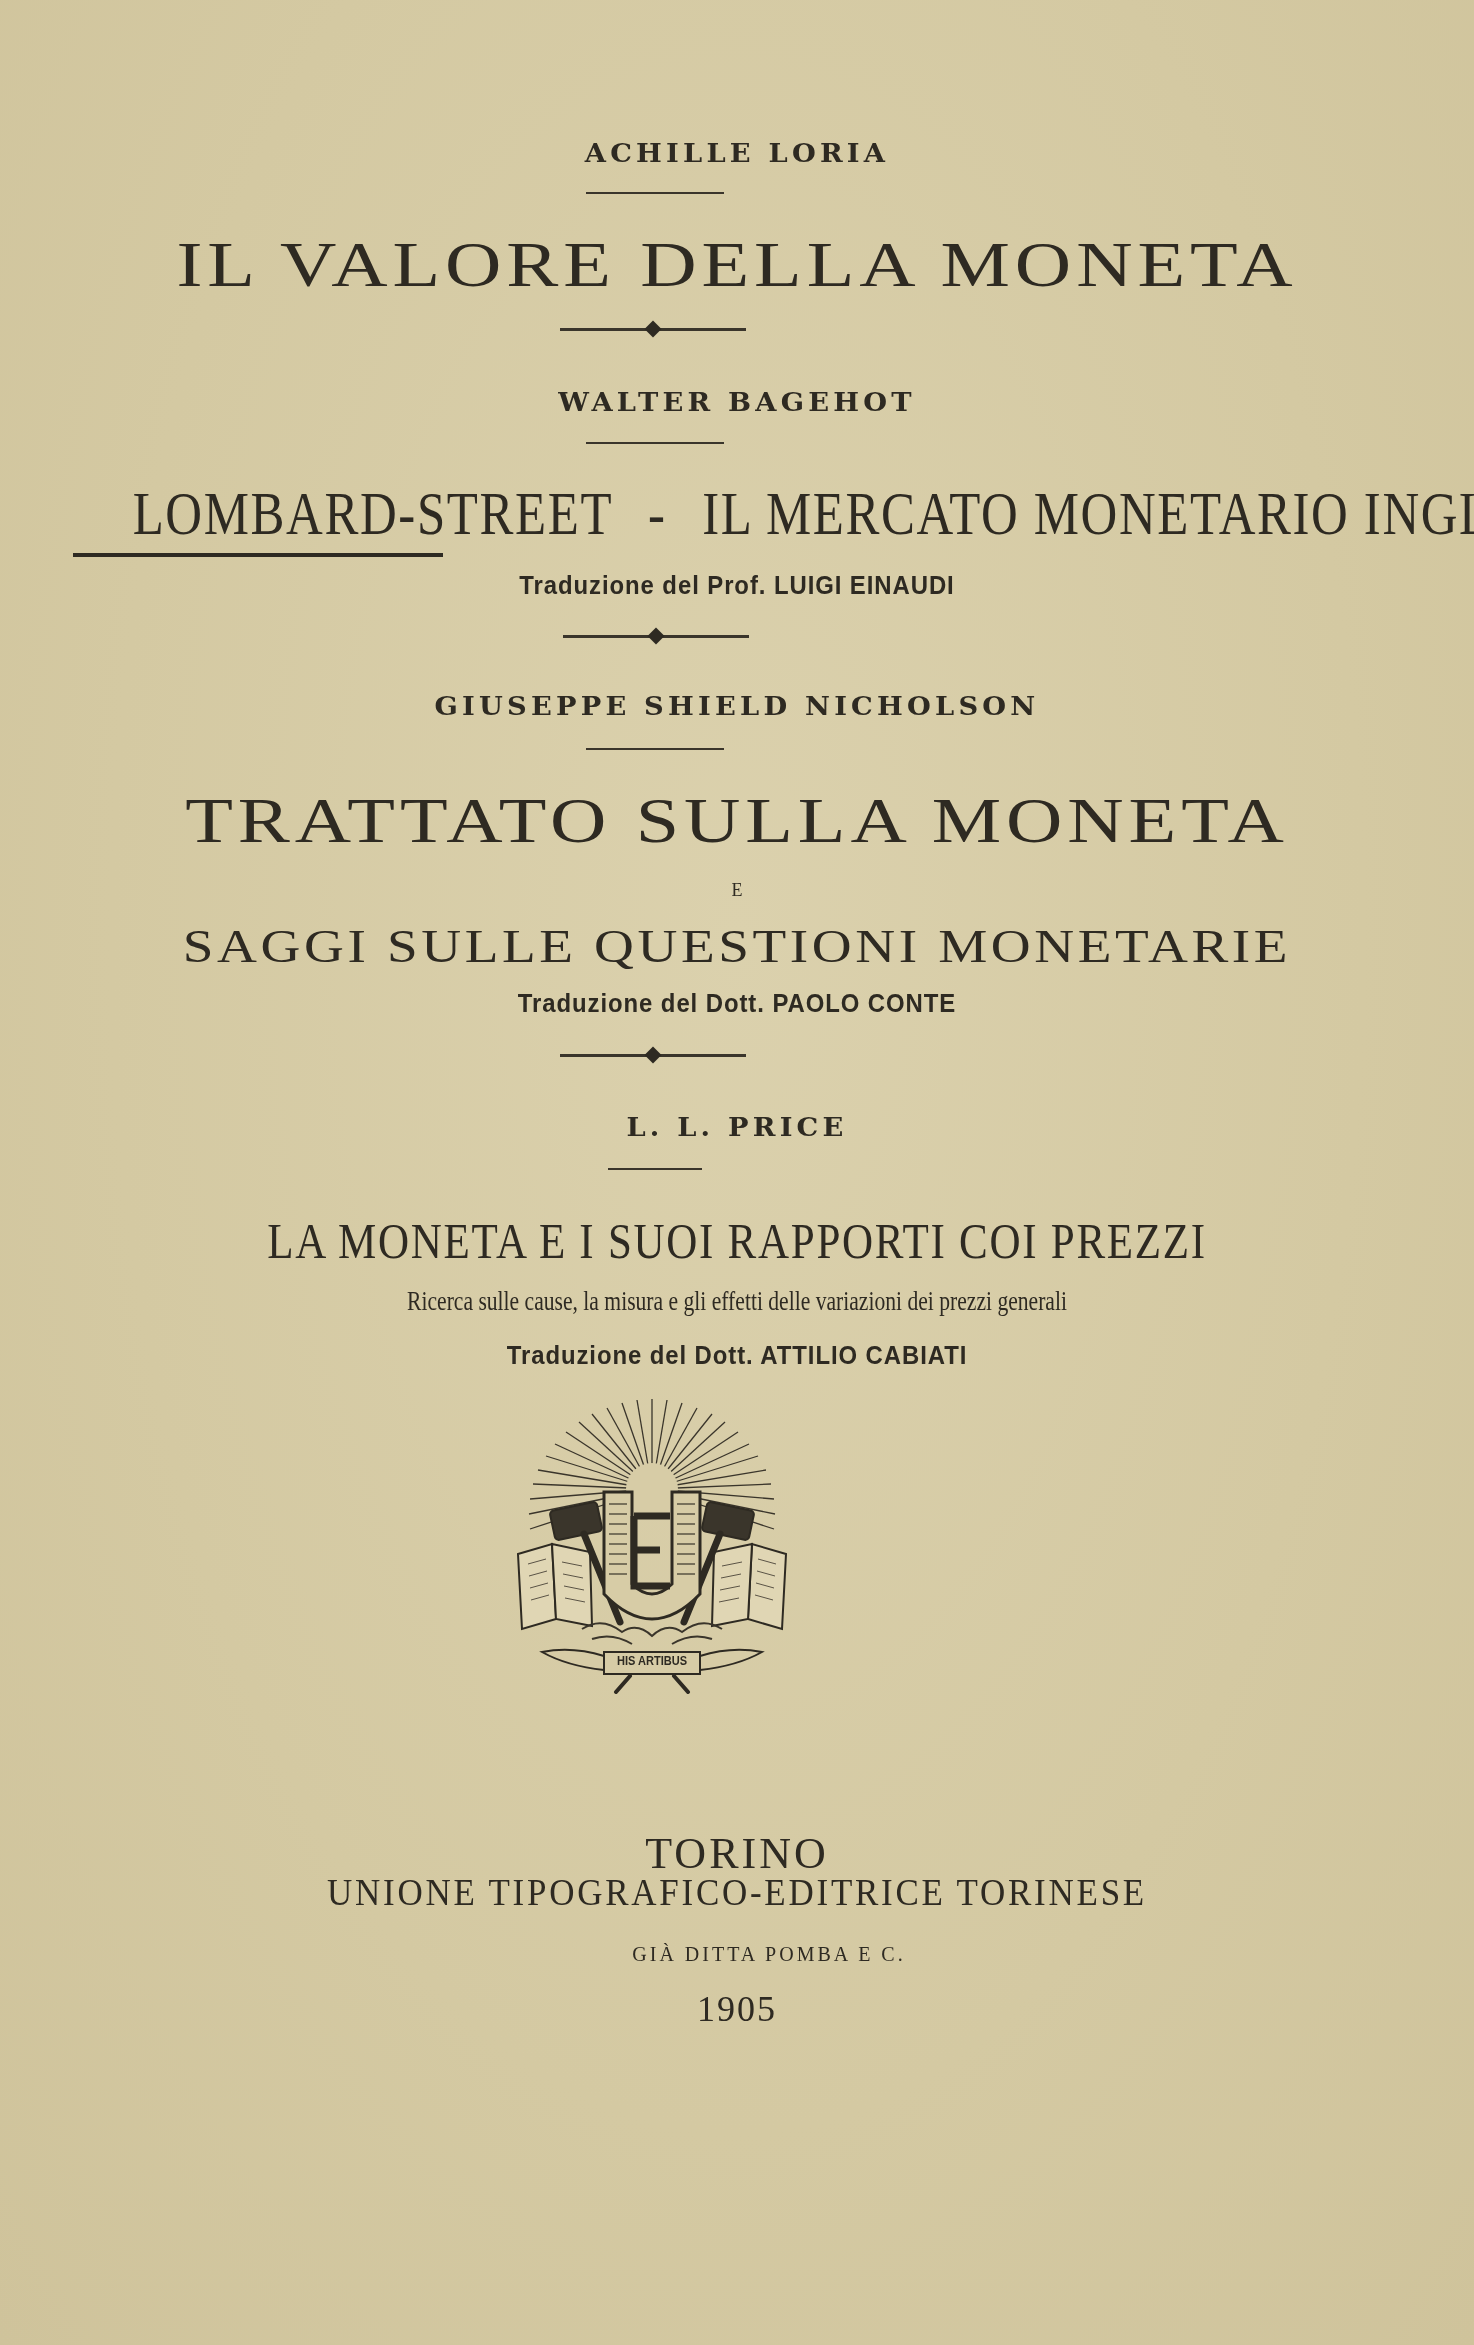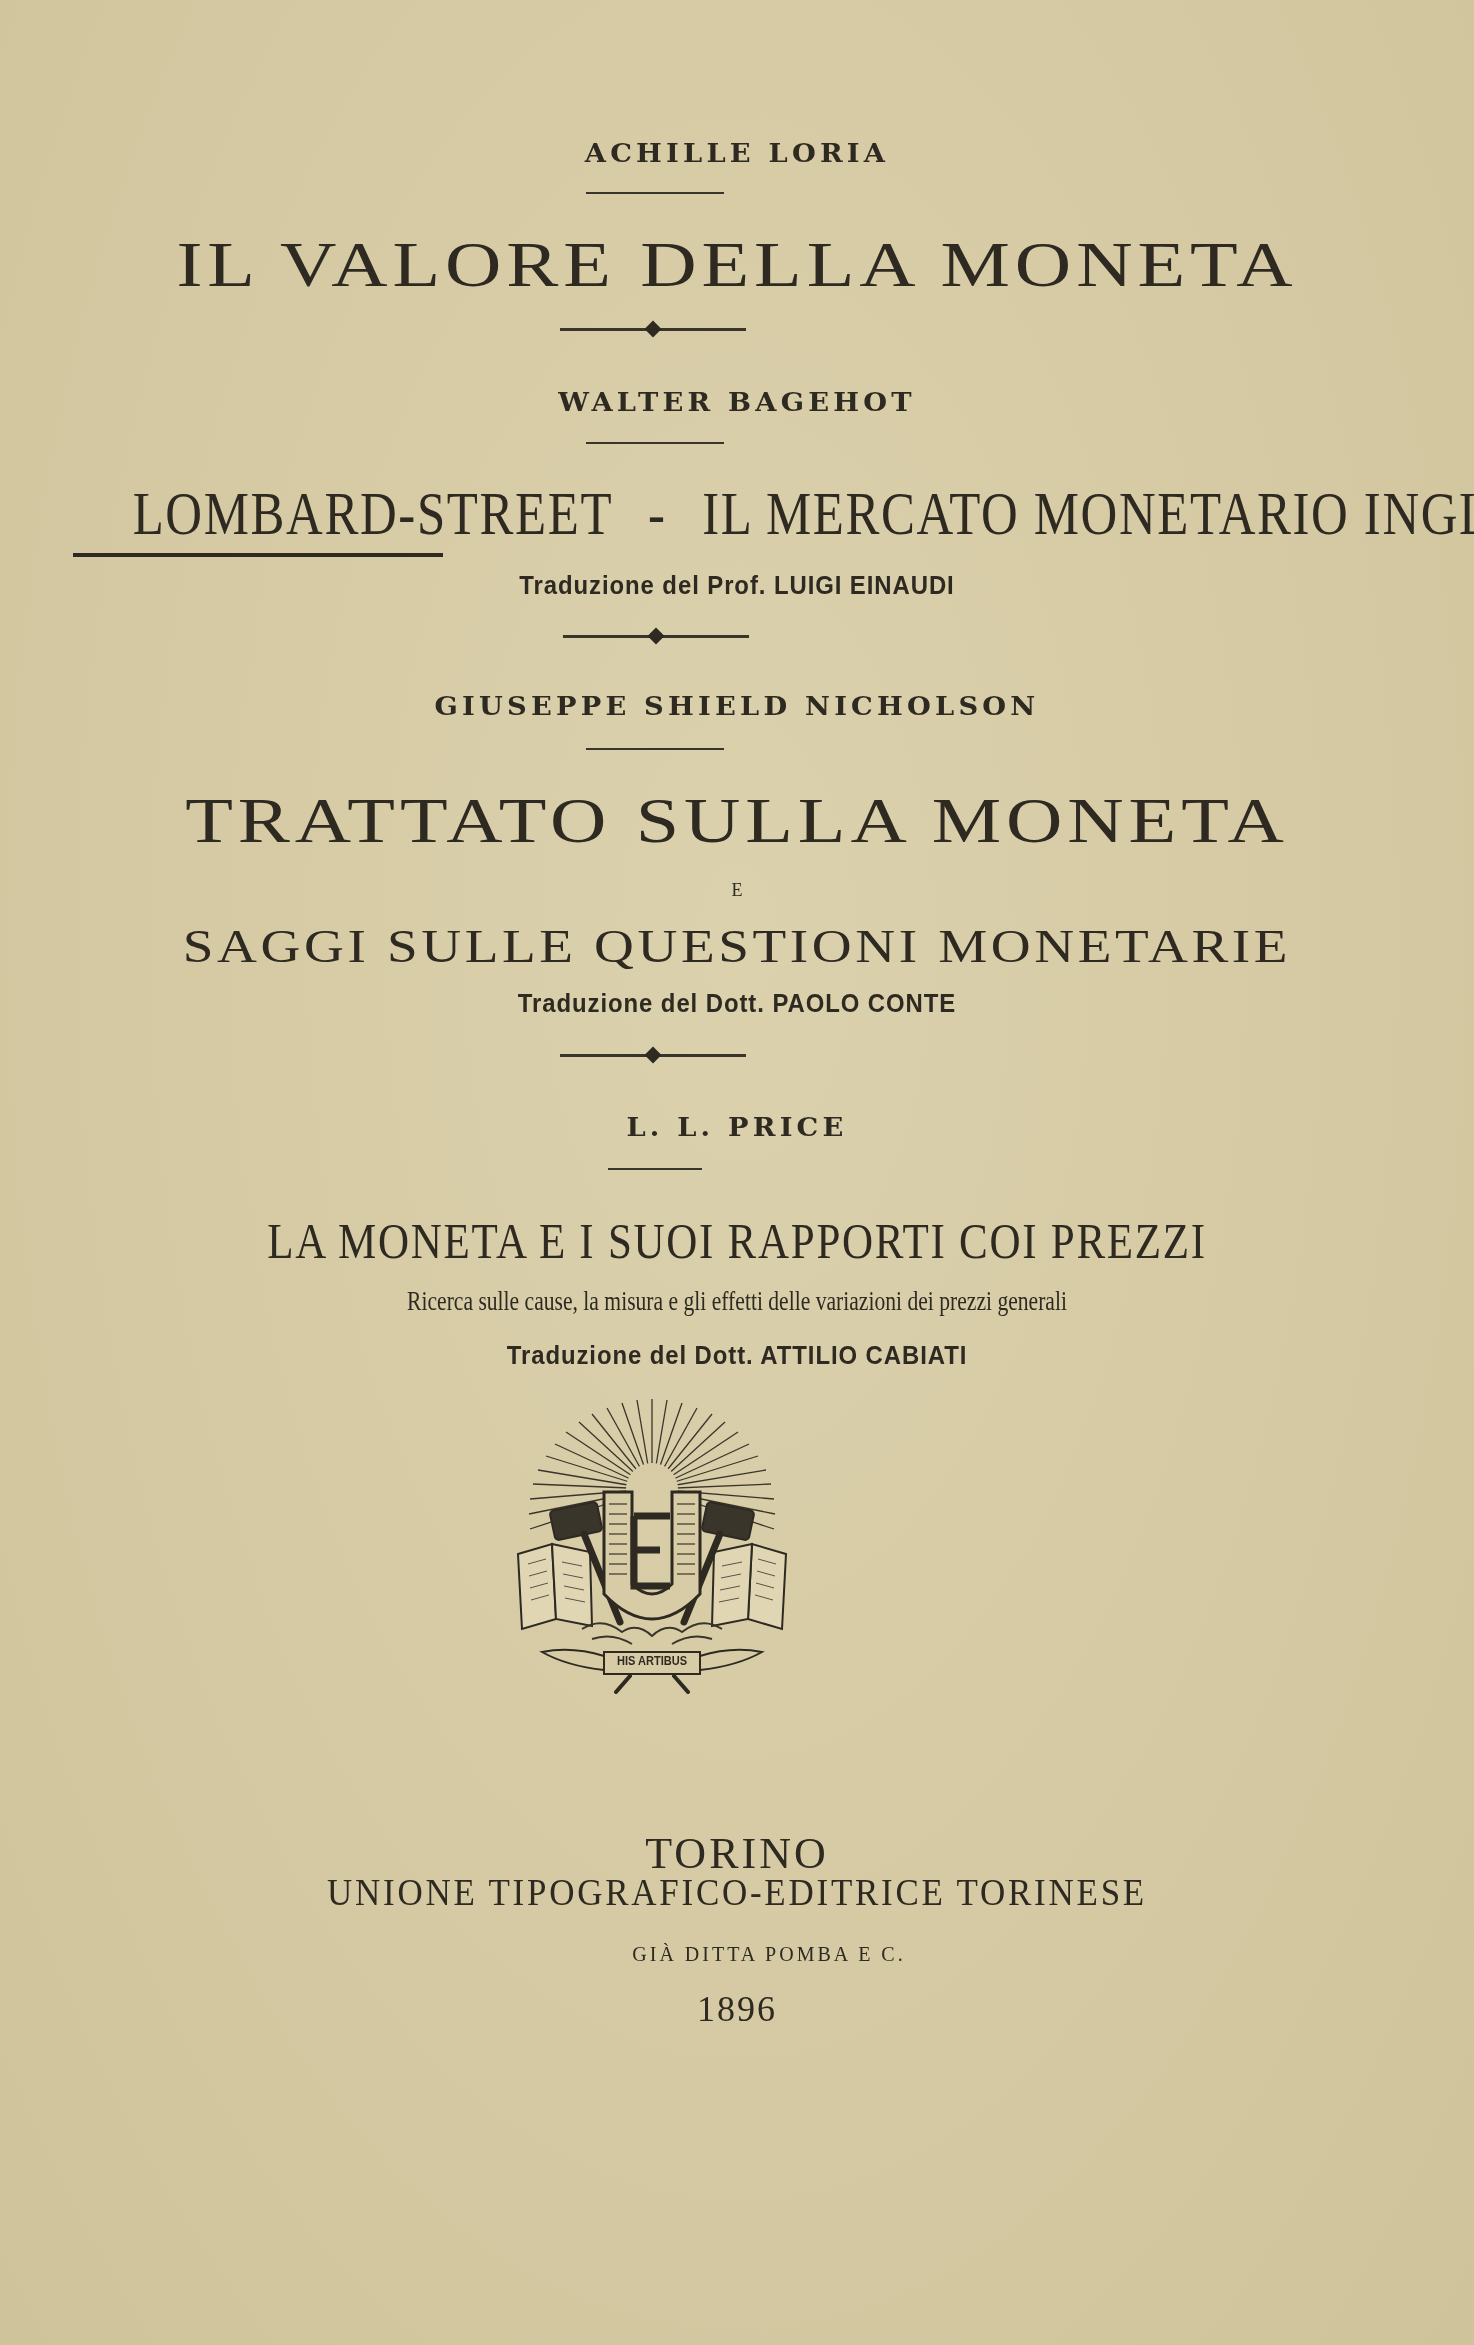--- a/index.html
+++ b/index.html
@@ -187,13 +187,13 @@
       <line x1="118" y1="282" x2="104" y2="298"></line>
       <line x1="162" y1="282" x2="176" y2="298"></line>
     </g>
   </svg>
   <div style="position:absolute; left:92px; top:259px; width:96px; text-align:center; font-family:'Liberation Sans',sans-serif; font-size:13px; font-weight:bold; color:#2e2a22; transform:scaleX(0.85);">HIS ARTIBUS</div>
 </div>
 
 <div class="line publisher" style="top:1796px; font-size:44px; letter-spacing:3px;margin-top:32px;">TORINO</div>
 <div class="line publisher" style="top:1870px; font-size:38px; letter-spacing:3px; transform:scaleX(0.92);">UNIONE TIPOGRAFICO-EDITRICE TORINESE</div>
 <div class="line publisher" style="top:1943px; font-size:20px; letter-spacing:3px;margin-left:32px;">GIÀ DITTA POMBA E C.</div>
-<div class="line publisher" style="top:1988px; font-size:36px; letter-spacing:2px;">1896</div>
+<div class="line publisher" style="top:1988px; font-size:36px; letter-spacing:2px;">1905</div>
 
 </body></html>

